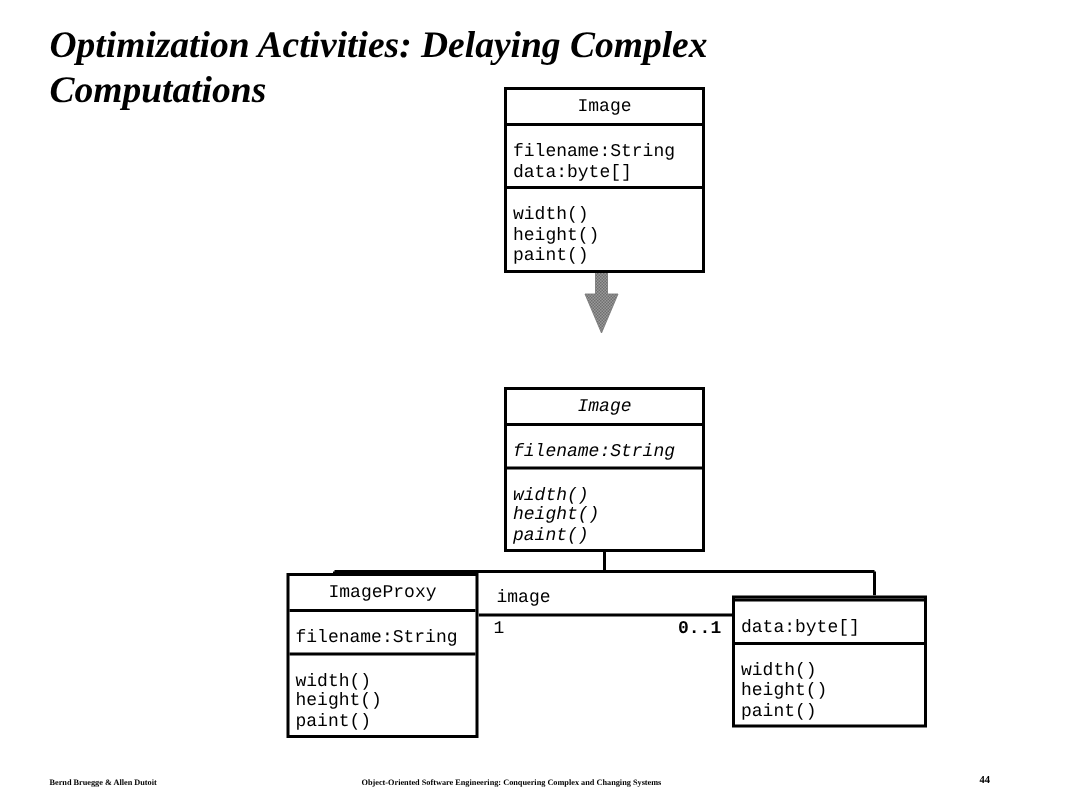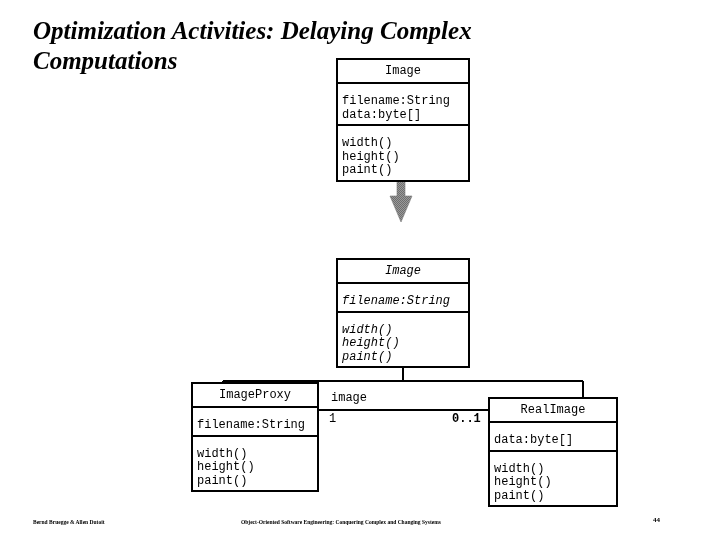--- a/index.html
+++ b/index.html
@@ -167,21 +167,20 @@
       <div class="uml-row">filename:String</div>
     </div>
     <div class="uml-compartment">
       <div class="uml-row">width()</div>
       <div class="uml-row">height()</div>
       <div class="uml-row">paint()</div>
     </div>
   </div>
 
   <div class="uml-class" id="box-realimage">
-    <div class="uml-name">RealImage</div>
     <div class="uml-compartment">
       <div class="uml-row">data:byte[]</div>
     </div>
     <div class="uml-compartment">
       <div class="uml-row">width()</div>
       <div class="uml-row">height()</div>
       <div class="uml-row">paint()</div>
     </div>
   </div>
 

